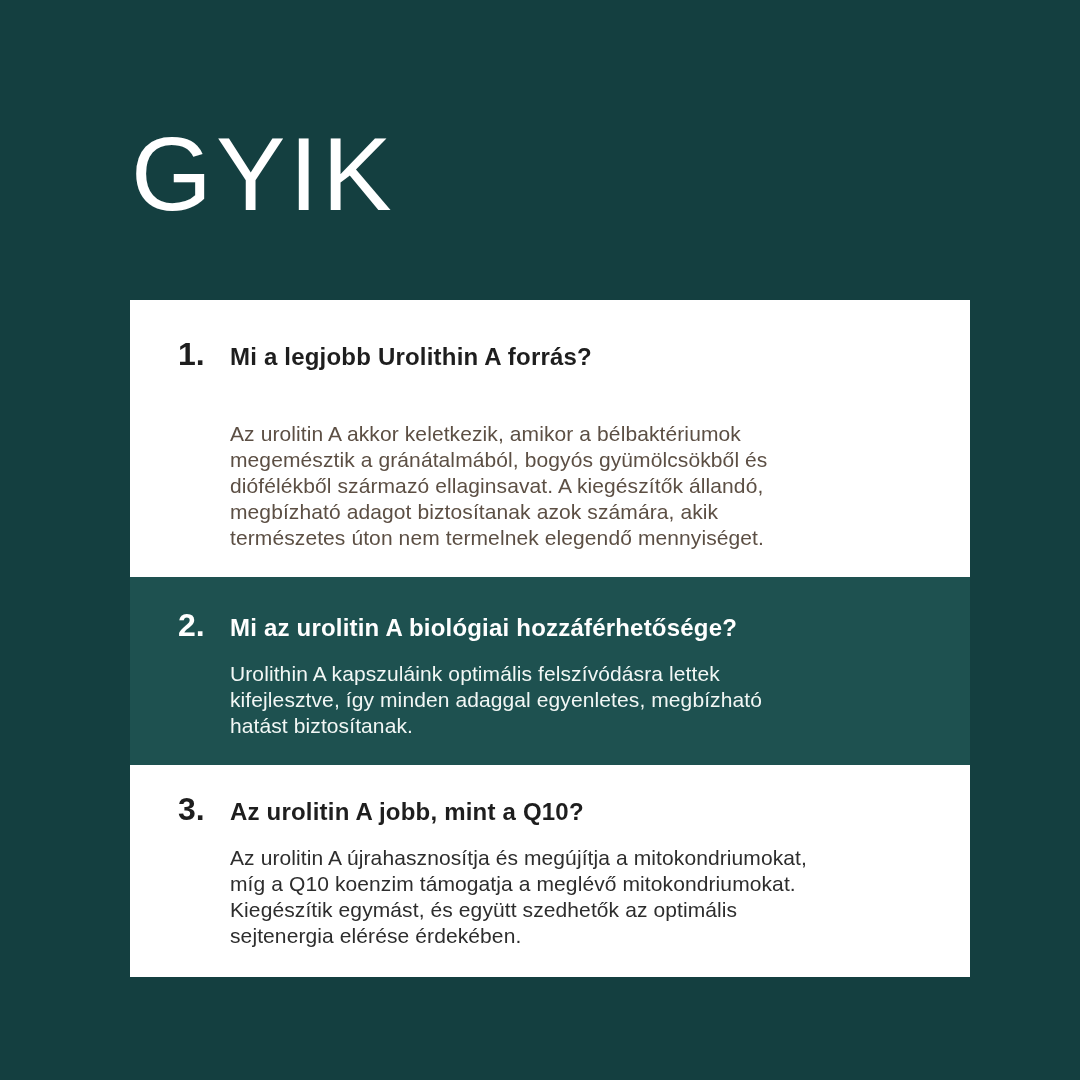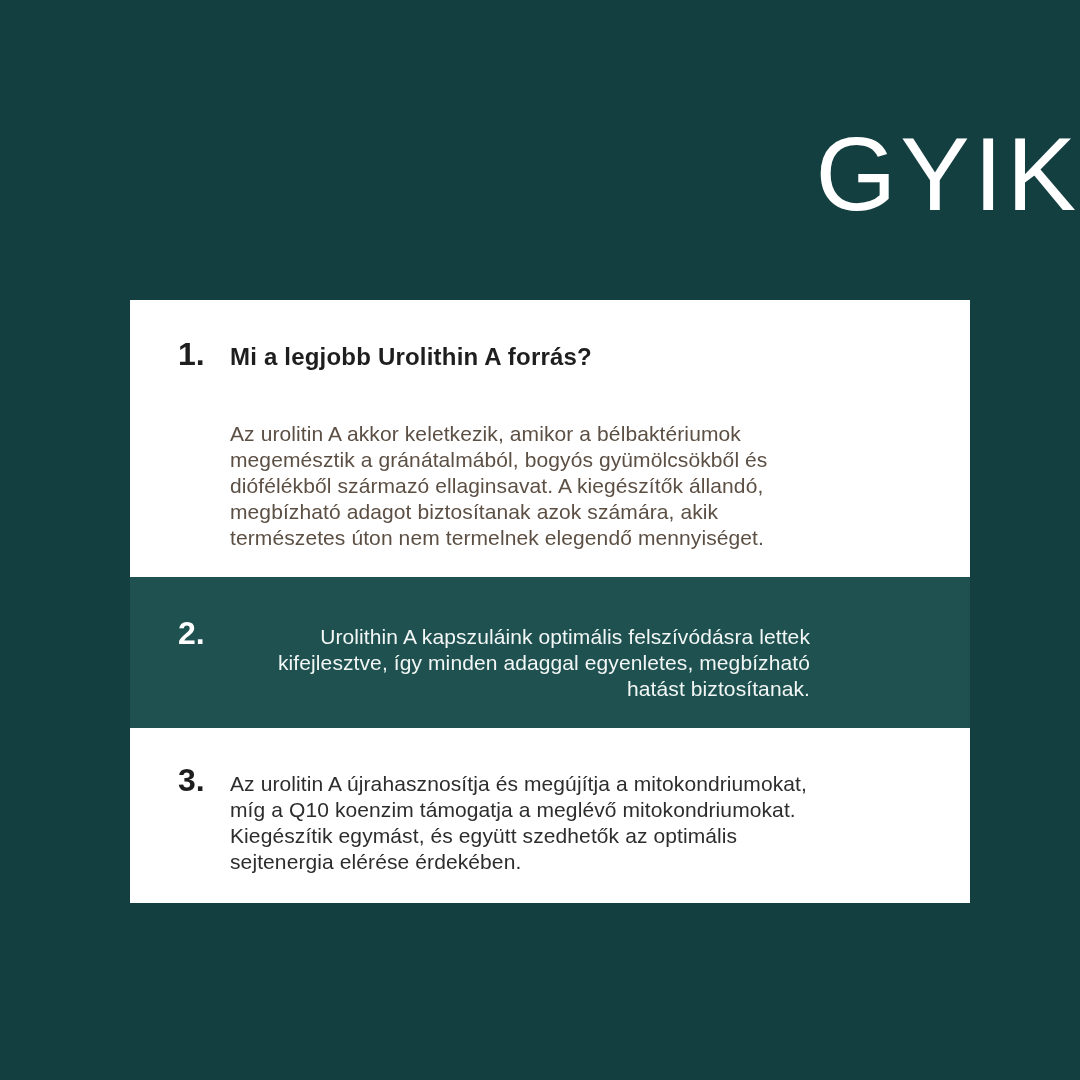--- a/index.html
+++ b/index.html
@@ -20,21 +20,20 @@
     overflow:hidden;
     position:relative;
   }
   .title{
     color:var(--title-color);
     font-size:104px;
     font-weight:300;
     letter-spacing:4px;
     line-height:1;
     margin:122px 0 0 131px;
-    text-align:right;
   }
   .cards{
     position:absolute;
     left:130px;
     top:300px;
     width:840px;
     display:flex;
     flex-direction:column;
   }
   .card{
@@ -73,21 +72,20 @@
   .card--light .num,
   .card--light .question{
     color:var(--heading-dark);
   }
   .card--teal .num,
   .card--teal .question{
     color:#FFFFFF;
   }
   .card--teal .answer{
     color:var(--answer-light);
-    text-align:right;
   }
   #card-0 .answer{
     color:var(--answer-brown);
     margin-top:48px;
   }
   #card-2 .answer{
     color:var(--answer-dark);
   }
   #card-0{padding-top:36px;padding-bottom:26px;}
   #card-1{padding-top:30px;padding-bottom:26px;}
@@ -101,21 +99,23 @@
 <div class="cards">
 
   <section class="card card--light" id="card-0">
     <span class="num">1.</span>
     <h2 class="question">Mi a legjobb Urolithin A forrás?</h2>
     <p class="answer">Az urolitin A akkor keletkezik, amikor a bélbaktériumok megemésztik a gránátalmából, bogyós gyümölcsökből és diófélékből származó ellaginsavat. A kiegészítők állandó, megbízható adagot biztosítanak azok számára, akik természetes úton nem termelnek elegendő mennyiséget.</p>
   </section>
 
   <section class="card card--teal" id="card-1">
     <span class="num">2.</span>
+    <h2 class="question">Mi az urolitin A biológiai hozzáférhetősége?</h2>
     <p class="answer">Urolithin A kapszuláink optimális felszívódásra lettek kifejlesztve, így minden adaggal egyenletes, megbízható hatást biztosítanak.</p>
   </section>
 
   <section class="card card--light" id="card-2">
     <span class="num">3.</span>
+    <h2 class="question">Az urolitin A jobb, mint a Q10?</h2>
     <p class="answer">Az urolitin A újrahasznosítja és megújítja a mitokondriumokat, míg a Q10 koenzim támogatja a meglévő mitokondriumokat. Kiegészítik egymást, és együtt szedhetők az optimális sejtenergia elérése érdekében.</p>
   </section>
 
 </div>
 
 </body></html>

